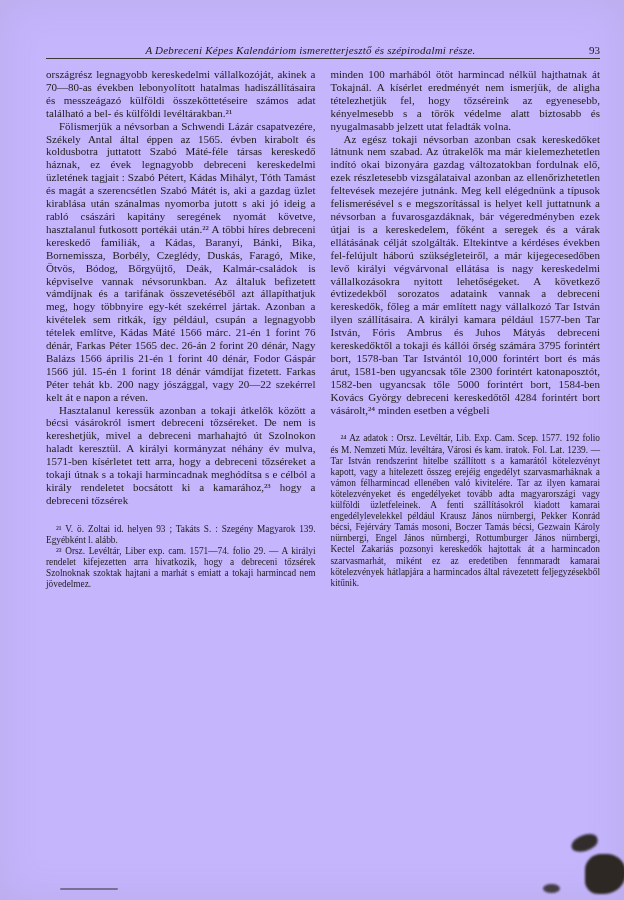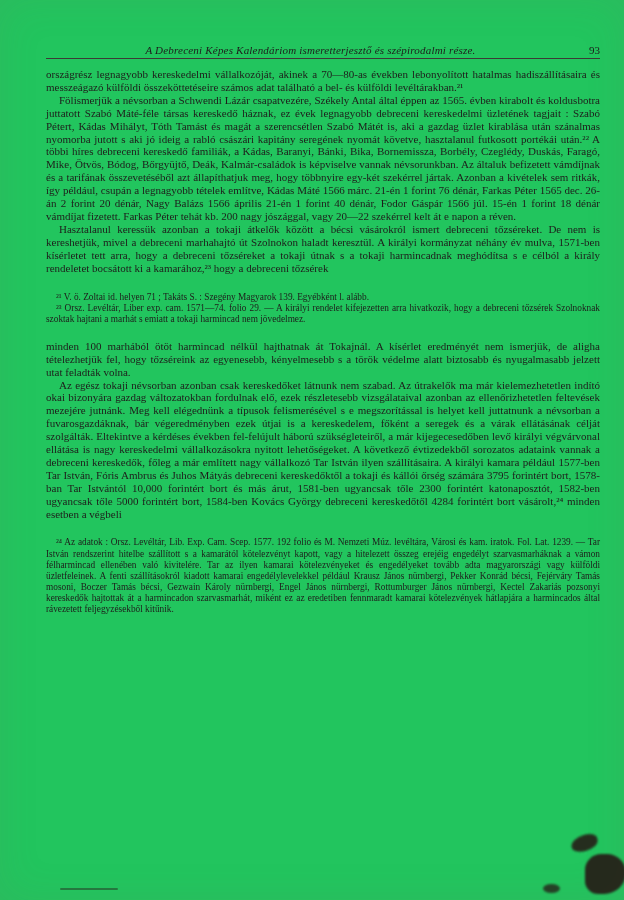--- a/index.html
+++ b/index.html
@@ -1,36 +1,36 @@
 <!DOCTYPE html>
 <html lang="hu"><head>
 <meta charset="utf-8">
 <style>
   html, body { margin:0; padding:0; background:#e9e7e2; }
   .page {
     position:relative;
     width:624px; height:900px;
     margin:0 auto;
-    background:#22c55e;
+    background:#c4b5fd;
     box-sizing:border-box;
     overflow:hidden;
     font-family:"Liberation Serif","DejaVu Serif",serif;
     color:#1e1d1b;
     box-shadow:inset 0 0 40px rgba(120,110,95,0.12);
   }
   .inner { padding:44px 24px 0 46px; }
   .header { display:flex; align-items:baseline; margin-bottom:2px; }
   .running-title {
     flex:1; text-align:center;
     font-style:italic; font-size:11px; letter-spacing:0.2px;
     white-space:nowrap; overflow:hidden;
   }
   .page-number { font-size:11px; margin-left:14px;text-align:center; }
   .header-rule { border-top:1px solid #3c3a36; margin:2px 0 9px 0; }
-  .columns { display:flex; gap:15px;flex-direction:column; }
+  .columns { display:flex; gap:15px; }
   .column { flex:1; min-width:0; text-align:justify; font-size:11px; line-height:12.9px; hyphens:auto; }
   .para { margin:0; text-indent:13px; }
   .para.no-indent { text-indent:0; }
   .footnotes { margin-top:17px; font-size:9.3px; line-height:11.1px; }
   .footnote { margin:0; text-indent:10px; text-align:justify; }
   .stain { position:absolute; background:#262119; filter:blur(1.2px); }
   .stain-1 { left:571px; top:835px; width:27px; height:16px; border-radius:60% 40% 55% 45%; transform:rotate(-14deg); opacity:.92; }
   .stain-2 { left:585px; top:854px; width:41px; height:40px; border-radius:46% 54% 62% 38%; opacity:.95; }
   .stain-3 { left:543px; top:884px; width:17px; height:9px; border-radius:50%; opacity:.8; }
   .stain-4 { left:60px; top:888px; width:58px; height:2px; border-radius:2px; opacity:.45; filter:blur(.6px); }
@@ -47,21 +47,21 @@
     </div>
     <div class="header-rule"></div>
 
     <div class="columns">
 
       <div class="column">
         <p class="para no-indent">országrész legnagyobb kereskedelmi vállalkozóját, akinek a 70—80-as években lebonyolított hatalmas hadiszállításaira és messzeágazó külföldi összeköttetéseire számos adat található a bel- és külföldi levéltárakban.²¹</p>
         <p class="para">Fölismerjük a névsorban a Schwendi Lázár csapatvezére, Székely Antal által éppen az 1565. évben kirabolt és koldusbotra juttatott Szabó Máté-féle társas kereskedő háznak, ez évek legnagyobb debreceni kereskedelmi üzletének tagjait : Szabó Pétert, Kádas Mihályt, Tóth Tamást és magát a szerencsétlen Szabó Mátét is, aki a gazdag üzlet kirablása után szánalmas nyomorba jutott s aki jó ideig a rabló császári kapitány seregének nyomát követve, hasztalanul futkosott portékái után.²² A többi híres debreceni kereskedő familiák, a Kádas, Baranyi, Bánki, Bika, Bornemissza, Borbély, Czeglédy, Duskás, Faragó, Mike, Ötvös, Bódog, Bőrgyüjtő, Deák, Kalmár-családok is képviselve vannak névsorunkban. Az általuk befizetett vámdíjnak és a tarifának összevetéséből azt állapíthatjuk meg, hogy többnyire egy-két szekérrel jártak. Azonban a kivételek sem ritkák, így például, csupán a legnagyobb tételek említve, Kádas Máté 1566 márc. 21-én 1 forint 76 dénár, Farkas Péter 1565 dec. 26-án 2 forint 20 dénár, Nagy Balázs 1566 április 21-én 1 forint 40 dénár, Fodor Gáspár 1566 júl. 15-én 1 forint 18 dénár vámdíjat fizetett. Farkas Péter tehát kb. 200 nagy jószággal, vagy 20—22 szekérrel kelt át e napon a réven.</p>
         <p class="para">Hasztalanul keressük azonban a tokaji átkelők között a bécsi vásárokról ismert debreceni tőzséreket. De nem is kereshetjük, mivel a debreceni marhahajtó út Szolnokon haladt keresztül. A királyi kormányzat néhány év mulva, 1571-ben kísérletet tett arra, hogy a debreceni tőzséreket a tokaji útnak s a tokaji harmincadnak meghódítsa s e célból a király rendeletet bocsátott ki a kamarához,²³ hogy a debreceni tőzsérek</p>
         <div class="footnotes">
-          <p class="footnote">²¹ V. ö. Zoltai id. helyen 71 ; Takáts S. : Szegény Magyarok 139. Egyébként l. alább.</p>
+          <p class="footnote">²¹ V. ö. Zoltai id. helyen 93 ; Takáts S. : Szegény Magyarok 139. Egyébként l. alább.</p>
           <p class="footnote">²³ Orsz. Levéltár, Liber exp. cam. 1571—74. folio 29. — A királyi rendelet kifejezetten arra hivatkozik, hogy a debreceni tőzsérek Szolnoknak szoktak hajtani a marhát s emiatt a tokaji harmincad nem jövedelmez.</p>
         </div>
       </div>
 
       <div class="column">
         <p class="para no-indent">minden 100 marhából ötöt harmincad nélkül hajthatnak át Tokajnál. A kísérlet eredményét nem ismerjük, de aligha tételezhetjük fel, hogy tőzséreink az egyenesebb, kényelmesebb s a török védelme alatt biztosabb és nyugalmasabb jelzett utat feladták volna.</p>
         <p class="para">Az egész tokaji névsorban azonban csak kereskedőket látnunk nem szabad. Az útrakelők ma már kielemezhetetlen indító okai bizonyára gazdag változatokban fordulnak elő, ezek részletesebb vizsgálataival azonban az ellenőrizhetetlen feltevések mezejére jutnánk. Meg kell elégednünk a típusok felismerésével s e megszorítással is helyet kell juttatnunk a névsorban a fuvarosgazdáknak, bár végeredményben ezek útjai is a kereskedelem, főként a seregek és a várak ellátásának célját szolgálták. Eltekintve a kérdéses években fel-felújult háború szükségleteiről, a már kijegecesedőben levő királyi végvárvonal ellátása is nagy kereskedelmi vállalkozásokra nyitott lehetőségeket. A következő évtizedekből sorozatos adataink vannak a debreceni kereskedők, főleg a már említett nagy vállalkozó Tar István ilyen szállításaira. A királyi kamara például 1577-ben Tar István, Fóris Ambrus és Juhos Mátyás debreceni kereskedőktől a tokaji és kállói őrség számára 3795 forintért bort, 1578-ban Tar Istvántól 10,000 forintért bort és más árut, 1581-ben ugyancsak tőle 2300 forintért katonaposztót, 1582-ben ugyancsak tőle 5000 forintért bort, 1584-ben Kovács György debreceni kereskedőtől 4284 forintért bort vásárolt,²⁴ minden esetben a végbeli</p>
         <div class="footnotes">
           <p class="footnote">²⁴ Az adatok : Orsz. Levéltár, Lib. Exp. Cam. Scep. 1577. 192 folio és M. Nemzeti Múz. levéltára, Városi és kam. iratok. Fol. Lat. 1239. — Tar István rendszerint hitelbe szállított s a kamarától kötelezvényt kapott, vagy a hitelezett összeg erejéig engedélyt szarvasmarháknak a vámon félharmincad ellenében való kivitelére. Tar az ilyen kamarai kötelezvényeket és engedélyeket tovább adta magyarországi vagy külföldi üzletfeleinek. A fenti szállításokról kiadott kamarai engedélylevelekkel például Krausz János nürnbergi, Pekker Konrád bécsi, Fejérváry Tamás mosoni, Boczer Tamás bécsi, Gezwain Károly nürnbergi, Engel János nürnbergi, Rottumburger János nürnbergi, Kectel Zakariás pozsonyi kereskedők hajtottak át a harmincadon szarvasmarhát, miként ez az eredetiben fennmaradt kamarai kötelezvények hátlapjára a harmincados által rávezetett feljegyzésekből kitűnik.</p>
         </div>

